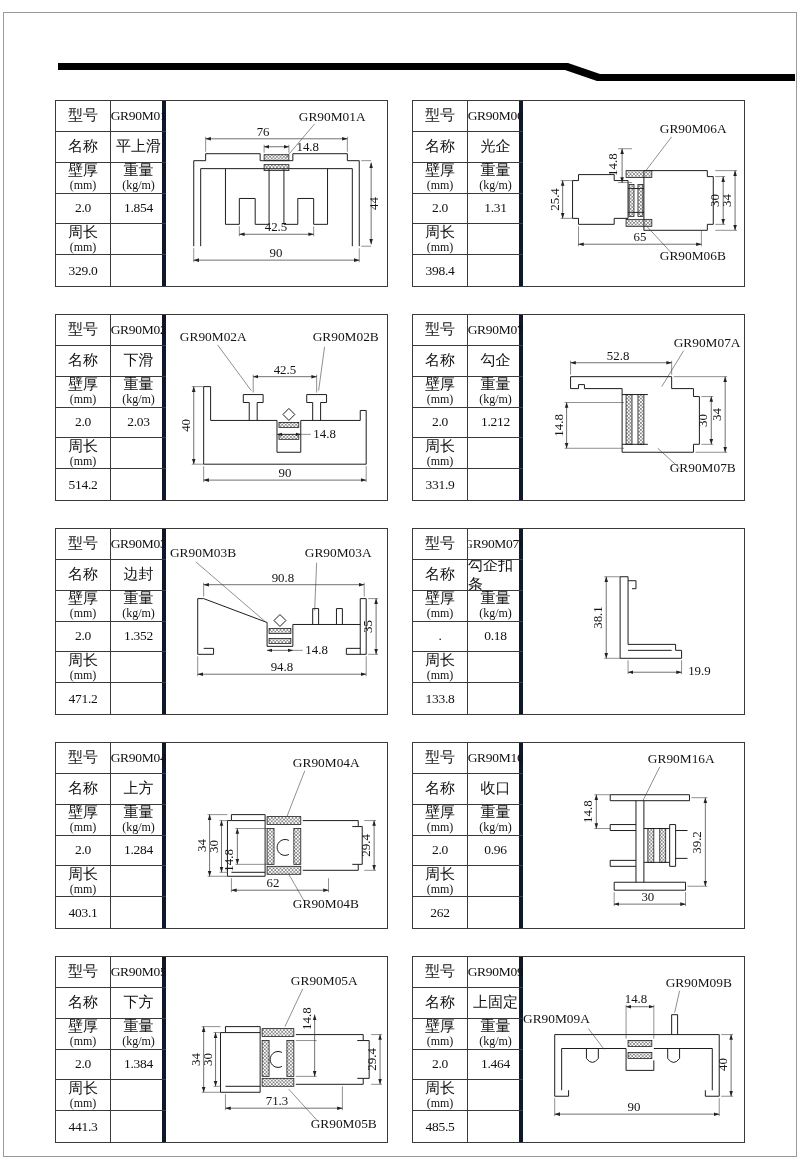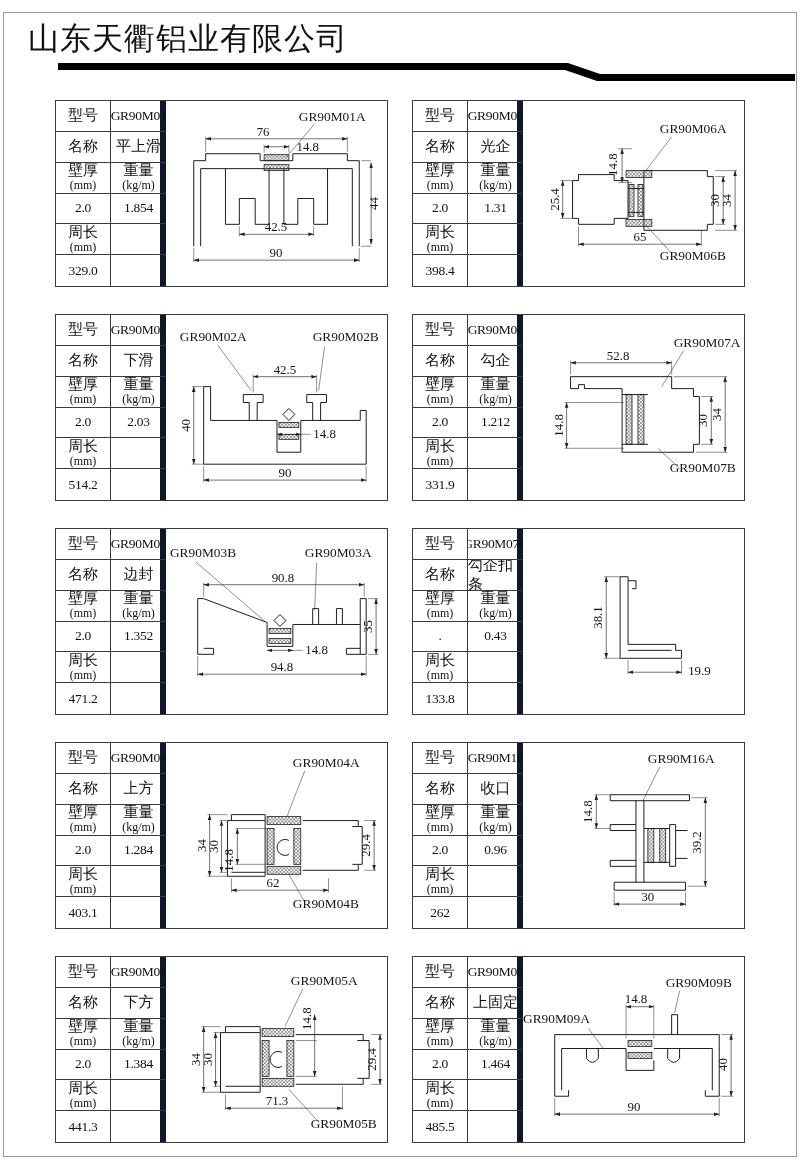--- a/index.html
+++ b/index.html
@@ -3,21 +3,21 @@
 <meta charset="utf-8">
 <style>
   html,body{margin:0;padding:0;background:#e8e8e8}
   #stage{position:relative;width:800px;height:1168px;background:#fff;overflow:hidden;
          font-family:"Liberation Serif",serif;color:#111}
   .frame{position:absolute;left:3px;top:12px;width:792px;height:1143px;border:1px solid #9a9a9a}
   .company{position:absolute;left:28px;top:18px;font-size:31px;letter-spacing:1px;white-space:nowrap}
   .subtitle{position:absolute;right:8px;top:42px;font-size:18px;white-space:nowrap}
   .hdr-line{position:absolute;left:0;top:0;width:800px;height:90px}
   .panel{position:absolute;width:333px;height:187px;border:1px solid #3a3a3a;background:#fff;box-sizing:border-box}
-  .ptable{position:absolute;left:0;top:0;width:110px;height:100%;border-right:6px solid #0f172a;
+  .ptable{position:absolute;left:0;top:0;width:110px;height:100%;border-right:4px solid #0f172a;
           display:grid;grid-template-columns:55px 55px;grid-template-rows:repeat(6,1fr);box-sizing:border-box}
   .tc{border-bottom:1px solid #3a3a3a;display:flex;align-items:center;justify-content:center;
       overflow:hidden;box-sizing:border-box}
   .tc:nth-child(odd){border-right:1px solid #3a3a3a}
   .tc:nth-child(11),.tc:nth-child(12){border-bottom:none}
   .lab{font-size:15px}
   .val{font-size:13.5px;letter-spacing:-0.3px}
   .stack{flex-direction:column;line-height:1.05}
   .unit{font-size:12px}
   .draw{position:absolute;left:110px;top:0;width:221px;height:185px}
@@ -39,21 +39,20 @@
       <marker id="ar" viewBox="0 0 10 10" refX="9.5" refY="5" markerWidth="8" markerHeight="8" orient="auto-start-reverse">
         <path d="M0,1.8 L10,5 L0,8.2 Z" fill="#222"></path>
       </marker>
       <pattern id="hx" width="3.5" height="3.5" patternUnits="userSpaceOnUse">
         <path d="M0,3.5 L3.5,0 M0,0 L3.5,3.5" stroke="#555" stroke-width="0.6"></path>
       </pattern>
     </defs>
   </svg>
 
   <div class="frame"></div>
-  <div class="company">山东天衢铝业有限公司</div>
   <svg class="hdr-line" viewBox="0 0 800 90">
     <polygon points="58,63 568,63 600,74 795,74 795,81 597,81 565,70 58,70" fill="#000"></polygon>
   </svg>
 
   <div class="panel" style="left:55px;top:100px">
     <div class="ptable">
       <div class="tc lab">型号</div>
       <div class="tc val">GR90M01</div>
       <div class="tc lab">名称</div>
       <div class="tc lab">平上滑</div>
@@ -300,21 +299,21 @@
       <div class="tc lab">勾企扣条</div>
       <div class="tc lab stack">
           <span>壁厚</span>
           <span class="unit">(mm)</span>
         </div>
       <div class="tc lab stack">
           <span>重量</span>
           <span class="unit">(kg/m)</span>
         </div>
       <div class="tc val">.</div>
-      <div class="tc val">0.43</div>
+      <div class="tc val">0.18</div>
       <div class="tc lab stack">
           <span>周长</span>
           <span class="unit">(mm)</span>
         </div>
       <div class="tc"></div>
       <div class="tc val">133.8</div>
       <div class="tc"></div>
     </div>
     <svg class="draw" viewBox="0 0 223 186" preserveAspectRatio="none">
       <g class="pf">

